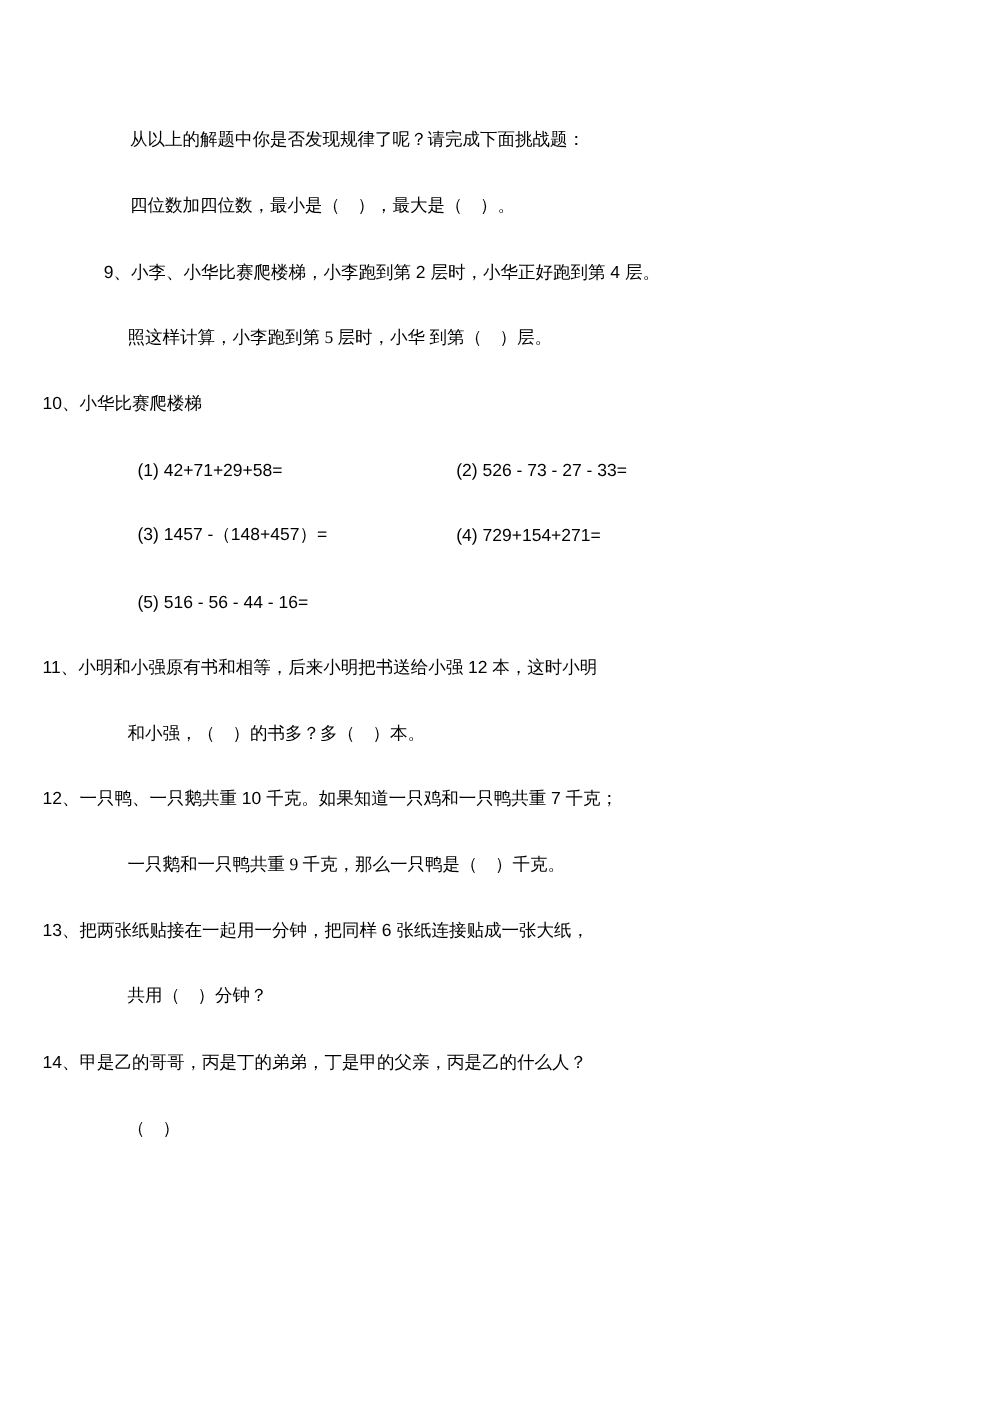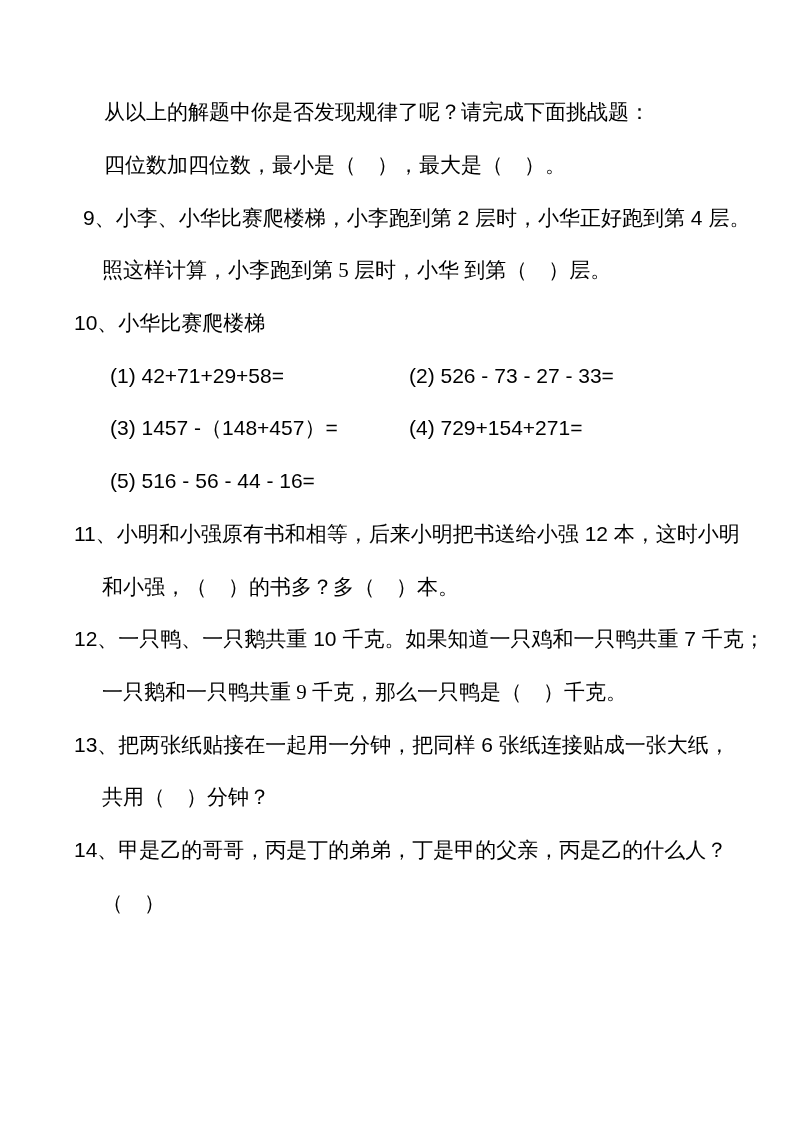--- a/index.html
+++ b/index.html
@@ -8,35 +8,35 @@
     background: #ffffff;
   }
   .page {
     position: relative;
     width: 793px;
     height: 1122px;
     background: #ffffff;
     box-sizing: border-box;
     padding-top: 86px;
     font-family: "Liberation Sans", "DejaVu Sans", sans-serif;
-    font-size: 21px;
+    font-size: 14px;
     color: #000000;
     overflow: hidden;
   }
   .line {
     height: 52.7px;
     display: flex;
     align-items: center;
     white-space: pre;
   }
   .ind-intro { padding-left: 104px; }
   .ind-cont  { padding-left: 102px; font-family: Liberation Serif, serif; }
-  .ind-num   { padding-left: 74px; }
+  .ind-num   { padding-left: 34px; }
   .ind-num9  { padding-left: 83px; }
-  .ind-eq    { padding-left: 110px; gap: 44px; }
+  .ind-eq    { padding-left: 110px; }
   .eq-c1 {
     display: inline-block;
     width: 255px;
   }
   .num { white-space: pre; }
 </style>
 </head>
 <body>
 
 <div class="page">

